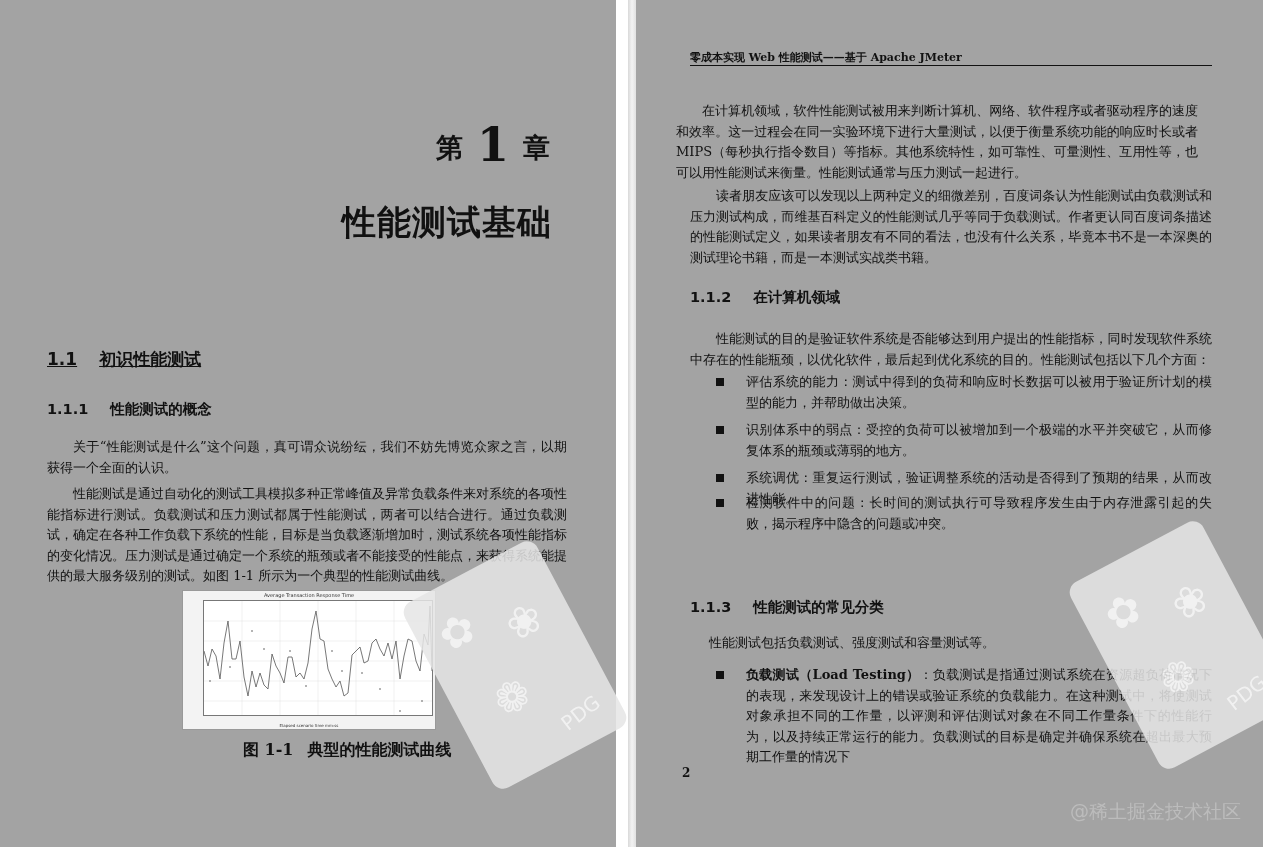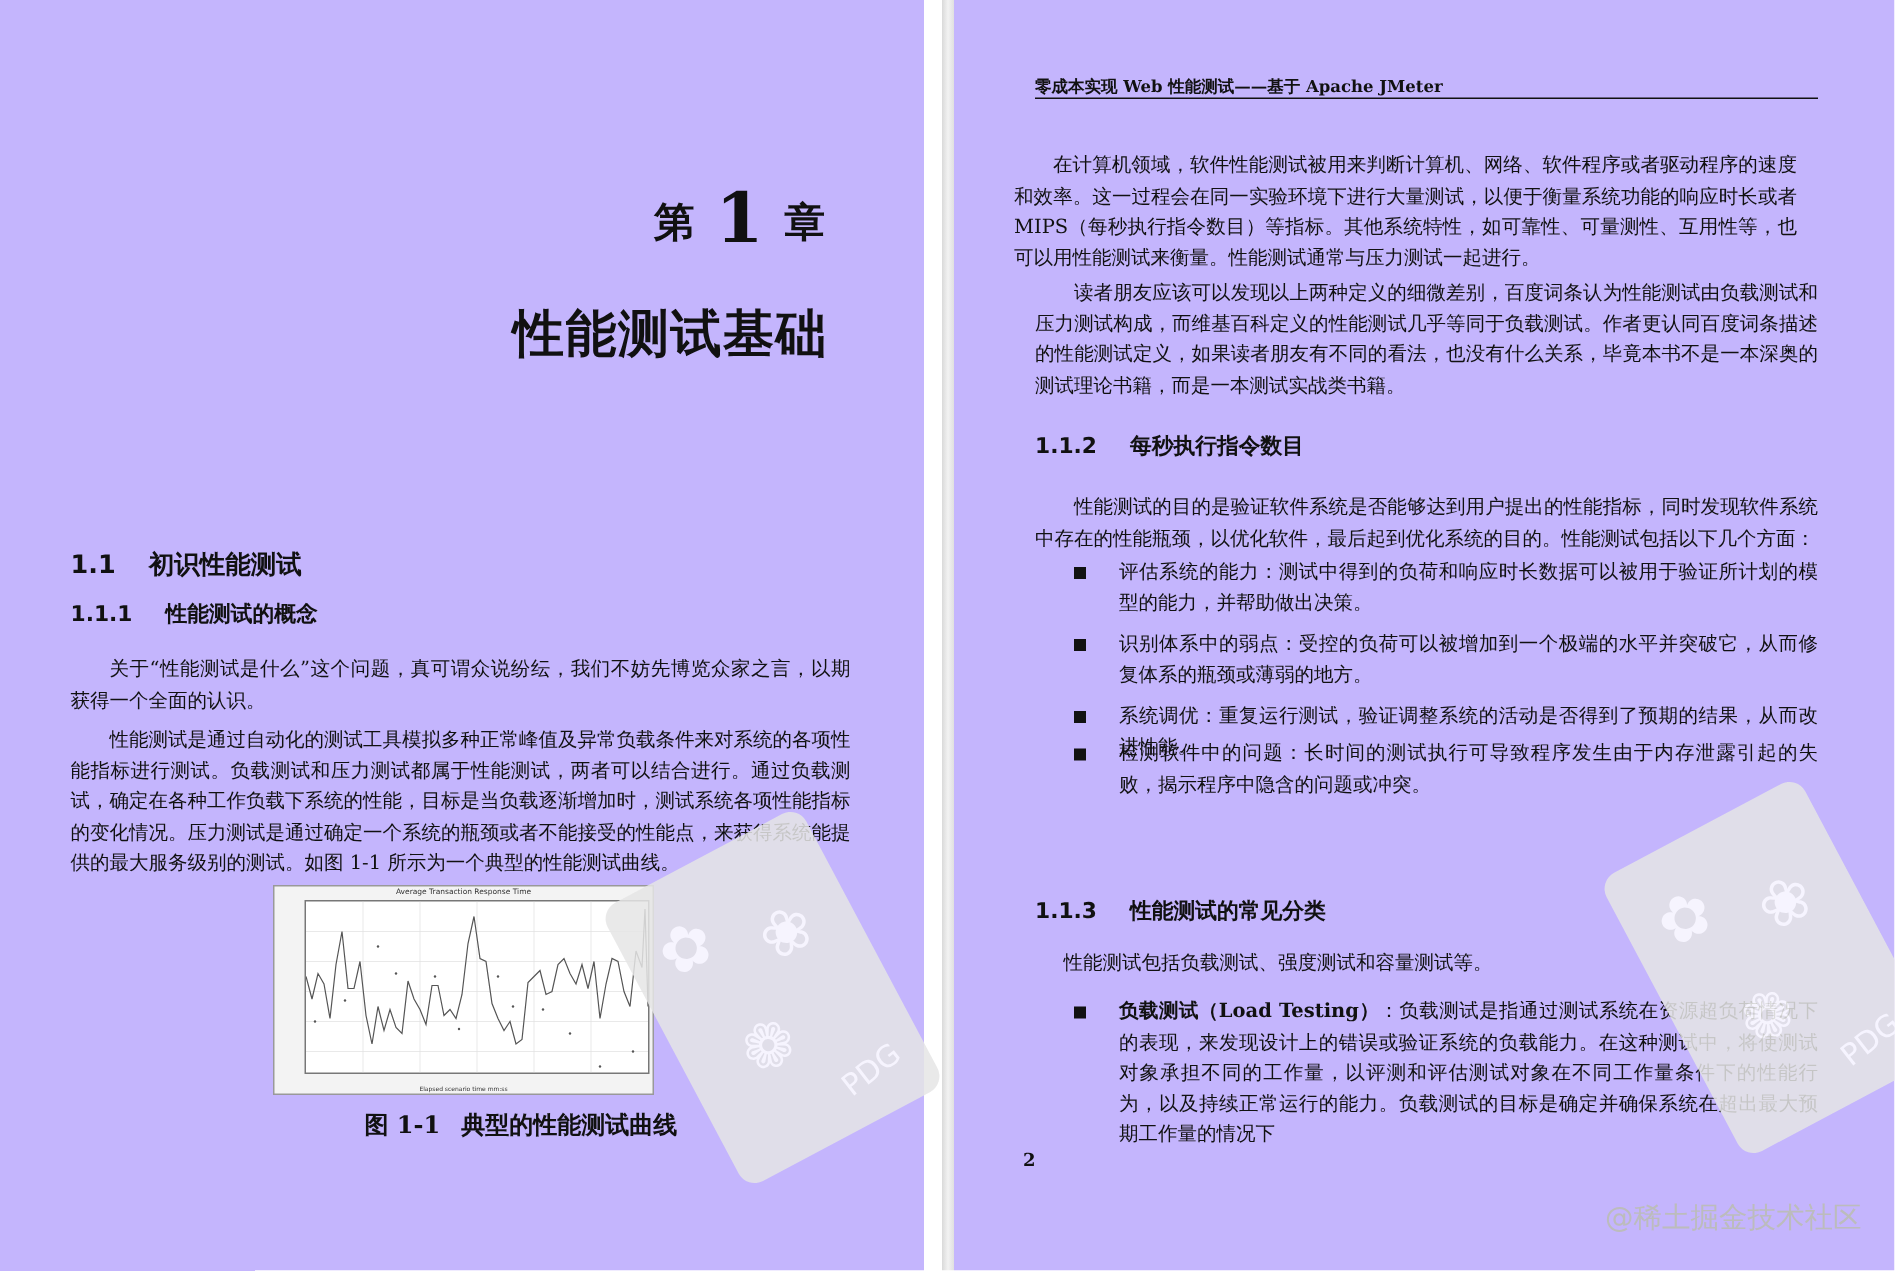--- a/index.html
+++ b/index.html
@@ -2,35 +2,35 @@
 <html><head>
 <meta charset="utf-8">
 <style>
   html, body { margin:0; padding:0; }
   body {
     width:1263px; height:847px; overflow:hidden; position:relative;
     background:#ffffff;
     font-family:"DejaVu Serif","Liberation Serif",serif;
     color:#111;
   }
-  .page { position:absolute; top:0; height:847px; background:#c4b5fd; }
+  .page { position:absolute; top:0; height:847px; background:#a3a3a3; }
   #page-left { left:0; width:616px; }
   #page-right { left:636px; width:627px; }
   .gutter {
     position:absolute; left:628px; top:0; width:8px; height:847px;
     background:linear-gradient(to right,#d9d9d9,#f2f2f2 50%,#e0e0e0);
   }
   .abs { position:absolute; white-space:nowrap; }
 
   
   .chapter-num { right:64px; top:118px; font-size:27px; font-weight:bold; letter-spacing:2px; }
   .chapter-num .big { font-size:46px; margin:0 12px; vertical-align:-4px; }
   .chapter-title { right:64px; top:200px; font-family:"DejaVu Sans","Liberation Sans",sans-serif; font-size:34px; font-weight:bold; letter-spacing:1px; }
   .h2 { font-family:"DejaVu Sans","Liberation Sans",sans-serif; font-weight:bold; }
-  .h-11 { left:47px; top:365px; font-size:17px; }
+  .h-11 { left:47px; top:348px; font-size:17px;text-decoration:underline; }
   .h-111 { left:47px; top:400px; font-size:14.5px; }
   .num { margin-right:22px; }
   .para { position:absolute; font-size:13px; line-height:20.6px; white-space:normal; text-align:justify; }
   .p-left1 { left:47px; top:437px; width:520px; }
   .p-left2 { left:47px; top:484px; width:520px; }
   .indent { text-indent:26px; }
   .figure {
     position:absolute; left:182px; top:590px; width:252px; height:138px;
     border:1px solid #999; background:#f3f3f3;
   }
@@ -127,21 +127,21 @@
 
 <div class="gutter"></div>
 
 <div class="page" id="page-right">
   <div class="abs running-head">零成本实现 Web 性能测试——基于 Apache JMeter</div>
   <div class="head-rule"></div>
 
   <div class="para p-r2 indent">在计算机领域，软件性能测试被用来判断计算机、网络、软件程序或者驱动程序的速度和效率。这一过程会在同一实验环境下进行大量测试，以便于衡量系统功能的响应时长或者 MIPS（每秒执行指令数目）等指标。其他系统特性，如可靠性、可量测性、互用性等，也可以用性能测试来衡量。性能测试通常与压力测试一起进行。</div>
   <div class="para p-r3 indent">读者朋友应该可以发现以上两种定义的细微差别，百度词条认为性能测试由负载测试和压力测试构成，而维基百科定义的性能测试几乎等同于负载测试。作者更认同百度词条描述的性能测试定义，如果读者朋友有不同的看法，也没有什么关系，毕竟本书不是一本深奥的测试理论书籍，而是一本测试实战类书籍。</div>
 
-  <div class="abs h2 h-112"><span class="num">1.1.2</span><span>每秒执行指令数目</span></div>
+  <div class="abs h2 h-112"><span class="num">1.1.2</span><span>在计算机领域</span></div>
   <div class="para p-r4 indent">性能测试的目的是验证软件系统是否能够达到用户提出的性能指标，同时发现软件系统中存在的性能瓶颈，以优化软件，最后起到优化系统的目的。性能测试包括以下几个方面：</div>
 
   <div class="bullet" style="top:372px;">
       <span class="sq"></span>
       <span class="bt">评估系统的能力：测试中得到的负荷和响应时长数据可以被用于验证所计划的模型的能力，并帮助做出决策。</span>
     </div>
   <div class="bullet" style="top:420px;">
       <span class="sq"></span>
       <span class="bt">识别体系中的弱点：受控的负荷可以被增加到一个极端的水平并突破它，从而修复体系的瓶颈或薄弱的地方。</span>
     </div>

